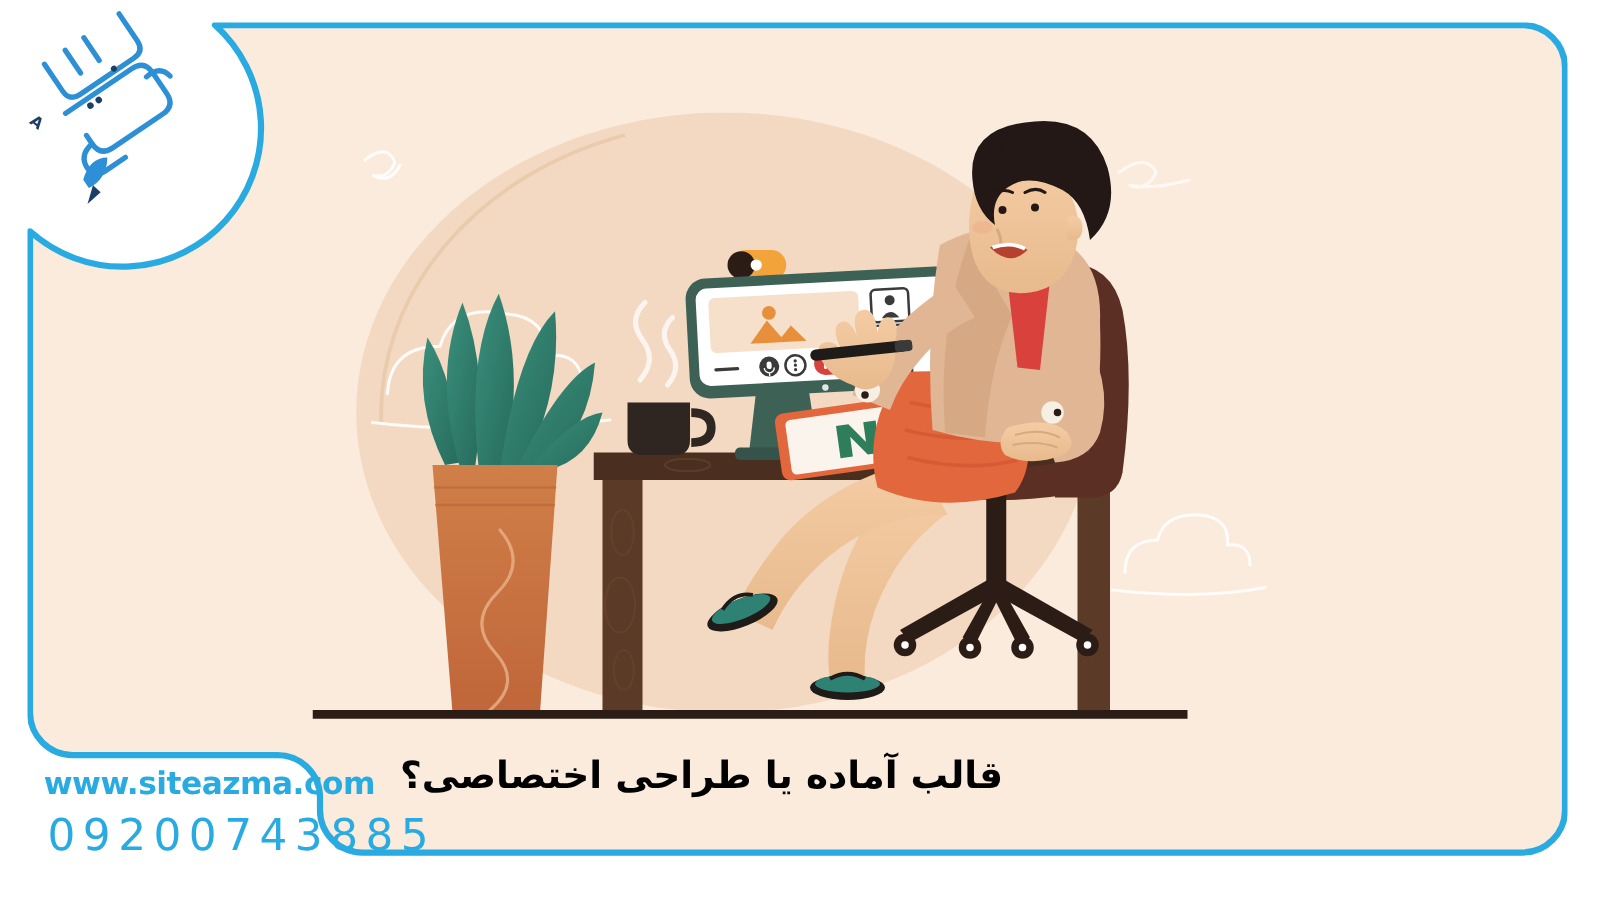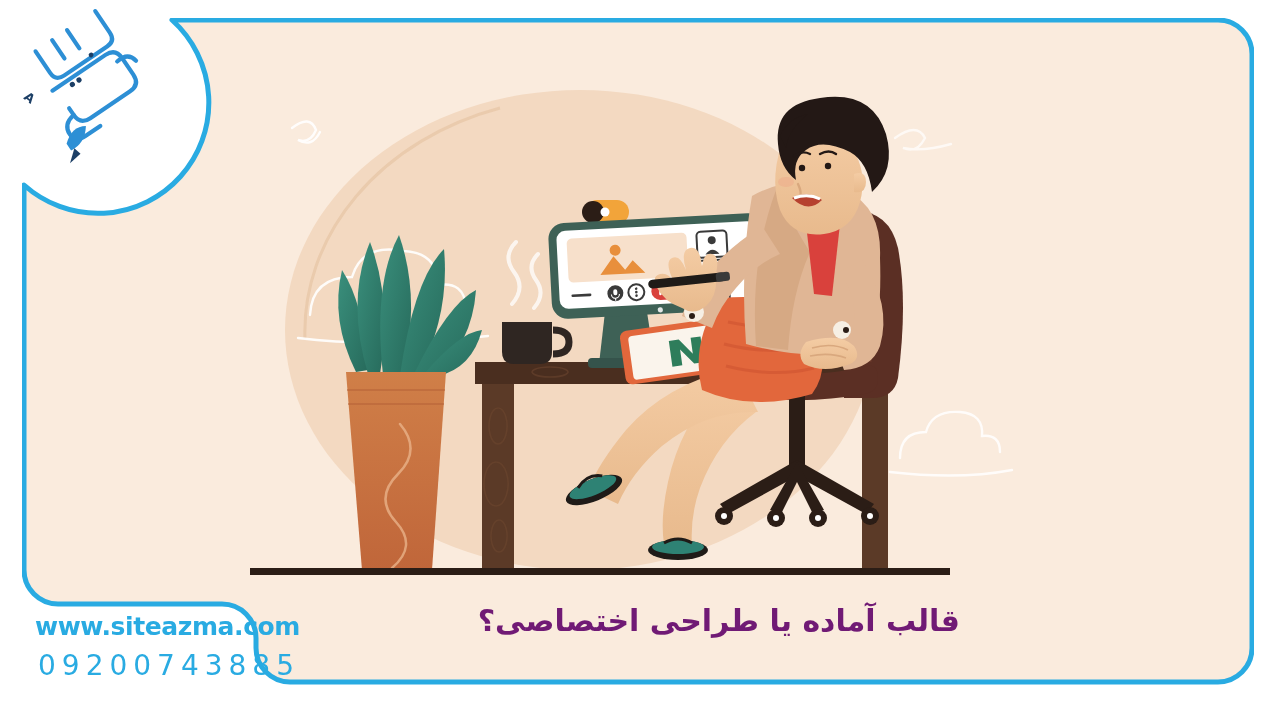--- a/index.html
+++ b/index.html
@@ -16,41 +16,41 @@
   }
   .card-svg{position:absolute;left:0;top:0;}
 
   
   .illus{position:absolute;left:250px;top:90px;width:780px;height:510px;}
   .illus svg{display:block;}
 
   
   .caption{
     position:absolute;left:320px;top:602px;width:640px;
-    text-align:right;direction:rtl;
+    text-align:left;direction:rtl;
     font-family:"DejaVu Sans","Liberation Sans",sans-serif;
-    font-size:30px;font-weight:700;color:#701a75;
+    font-size:30px;font-weight:700;color:#000000;
     letter-spacing:0;line-height:1.25;white-space:nowrap;
   }
 
   
   .logo{position:absolute;left:6px;top:-2px;width:160px;height:182px;}
 
   
   .contact{position:absolute;left:30px;top:614px;width:270px;}
   .contact .site{
     font-family:"DejaVu Sans","Liberation Sans",sans-serif;
     direction:ltr;text-align:right;
     font-size:25px;font-weight:700;color:#29ABE2;
     letter-spacing:-0.4px;line-height:1;
   }
   .contact .phone{
     font-family:"DejaVu Sans","Liberation Sans",sans-serif;
     direction:ltr;text-align:left;
-    font-size:28px;font-weight:400;color:#29ABE2;
+    font-size:35px;font-weight:400;color:#29ABE2;
     letter-spacing:6px;line-height:1;margin-top:13px;padding-left:8px;
   }
 </style>
 </head>
 <body>
 
 <div id="stage">
 
   <div class="card-frame">
     <svg class="card-svg" width="1232" height="668" viewBox="0 0 1232 668" xmlns="http://www.w3.org/2000/svg">

